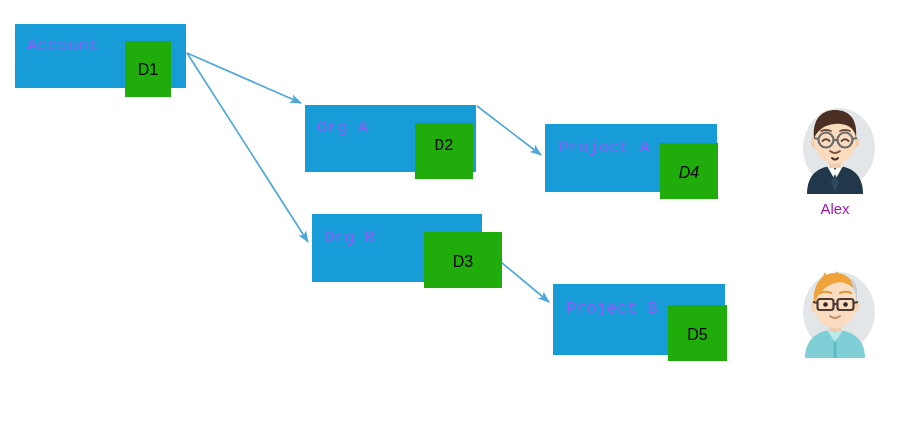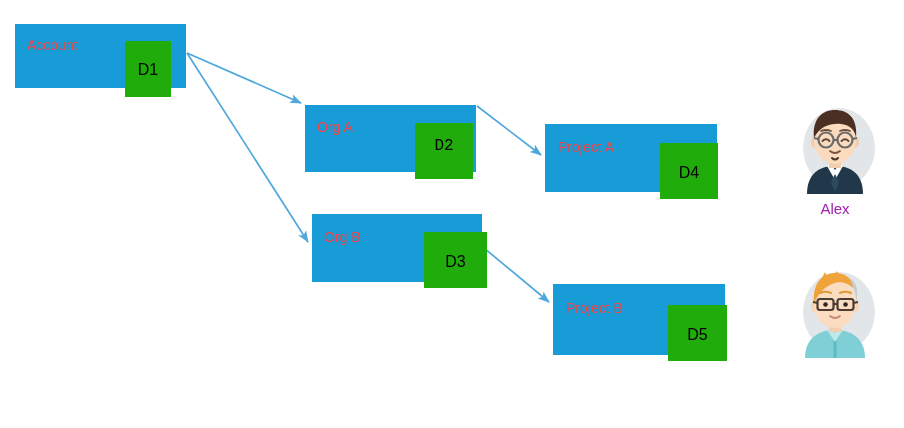--- a/index.html
+++ b/index.html
@@ -34,25 +34,25 @@
   }
   .node-box {
     position: absolute;
     left: 0;
     top: 0;
     background: #189cd8;
     box-sizing: border-box;
   }
   .node-label {
     position: absolute;
-    color: #ef4444;
-    font-size: 14px;
+    color: #8b5cf6;
+    font-size: 17px;
     line-height: 19px;
     white-space: nowrap;
-    font-family: Liberation Sans, sans-serif;
+    font-family: Liberation Mono, monospace;
   }
   .badge {
     position: absolute;
     background: #20ad0c;
     box-sizing: border-box;
   }
   .badge-label {
     position: absolute;
     width: 100%;
     text-align: center;
@@ -116,28 +116,28 @@
     <div class="node-label" style="left:12px; top:13px;">Org A</div>
     <div class="badge" style="left:110px; top:18px; width:58px; height:56px;">
       <div class="badge-label" style="top:14px;font-family:Liberation Mono, monospace;">D2</div>
     </div>
   </div>
 
   <div class="node" style="left:545px; top:124px; width:175px; height:76px;padding-left:37px;">
     <div class="node-box" style="width:172px; height:68px;"></div>
     <div class="node-label" style="left:13px; top:14px;">Project A</div>
     <div class="badge" style="left:115px; top:19px; width:58px; height:56px;">
-      <div class="badge-label" style="top:21px;">D4</div>
+      <div class="badge-label" style="top:21px;font-style:italic;">D4</div>
     </div>
   </div>
 
   <div class="node" style="left:312px; top:214px; width:172px; height:74px;">
     <div class="node-box" style="width:170px; height:68px;"></div>
     <div class="node-label" style="left:12px; top:14px;">Org B</div>
-    <div class="badge" style="left:112px; top:18px; width:63px; height:56px;">
+    <div class="badge" style="left:112px; top:18px; width:78px; height:56px;">
       <div class="badge-label" style="top:21px;">D3</div>
     </div>
   </div>
 
   <div class="node" style="left:553px; top:284px; width:176px; height:78px;">
     <div class="node-box" style="width:172px; height:71px;"></div>
     <div class="node-label" style="left:13px; top:15px;">Project B</div>
     <div class="badge" style="left:115px; top:21px; width:59px; height:56px;">
       <div class="badge-label" style="top:21px;">D5</div>
     </div>

